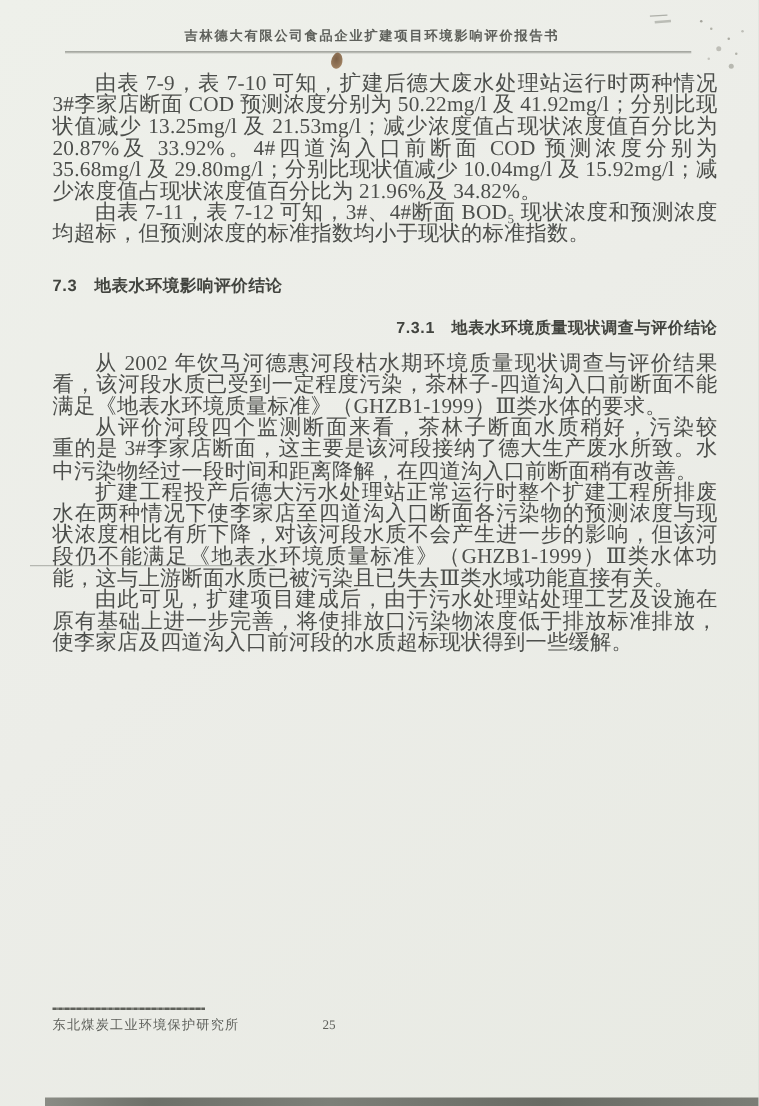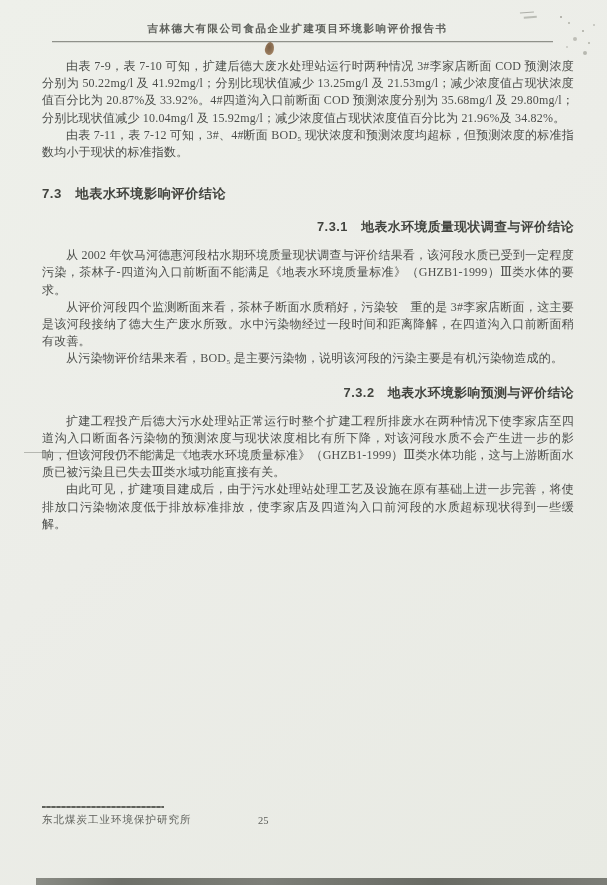--- a/index.html
+++ b/index.html
@@ -59,21 +59,21 @@
     position:absolute; bottom:0; left:36px; right:0; height:7px;
     background:linear-gradient(90deg,#8a8c85 0%, #6e7069 15%, #7d7f78 40%, #696b64 70%, #7b7d76 100%);
   }
 
   
   .doc-body {
     position:absolute; top:58px; left:42px; width:532px;
   }
   .para {
     margin:0;
-    font-size:12px; line-height:17.2px;
+    font-size:17px; line-height:17.2px;
     text-align:justify; text-indent:2em;
     letter-spacing:.2px;
     color:#4c4e4b;
   }
   .heading-l2 {
     margin:24px 0 0 0;
     font-family:"Liberation Sans","DejaVu Sans",sans-serif;
     font-size:13.2px; line-height:17px; font-weight:bold;
     color:#42443f; letter-spacing:.5px;
   }
@@ -113,23 +113,21 @@
 
   <div class="doc-body">
     <p class="para">由表 7-9，表 7-10 可知，扩建后德大废水处理站运行时两种情况 3#李家店断面 COD 预测浓度分别为 50.22mg/l 及 41.92mg/l；分别比现状值减少 13.25mg/l 及 21.53mg/l；减少浓度值占现状浓度值百分比为 20.87%及 33.92%。4#四道沟入口前断面 COD 预测浓度分别为 35.68mg/l 及 29.80mg/l；分别比现状值减少 10.04mg/l 及 15.92mg/l；减少浓度值占现状浓度值百分比为 21.96%及 34.82%。</p>
     <p class="para">由表 7-11，表 7-12 可知，3#、4#断面 BOD₅ 现状浓度和预测浓度均超标，但预测浓度的标准指数均小于现状的标准指数。</p>
 
     <h2 class="heading-l2">7.3　地表水环境影响评价结论</h2>
     <h3 class="heading-l3">7.3.1　地表水环境质量现状调查与评价结论</h3>
 
     <p class="para">从 2002 年饮马河德惠河段枯水期环境质量现状调查与评价结果看，该河段水质已受到一定程度污染，茶林子-四道沟入口前断面不能满足《地表水环境质量标准》（GHZB1-1999）Ⅲ类水体的要求。</p>
     <p class="para">从评价河段四个监测断面来看，茶林子断面水质稍好，污染较　重的是 3#李家店断面，这主要是该河段接纳了德大生产废水所致。水中污染物经过一段时间和距离降解，在四道沟入口前断面稍有改善。</p>
-    <p class="para">从污染物评价结果来看，BOD₅ 是主要污染物，说明该河段的污染主要是有机污染物造成的。</p>
 
-    <h3 class="heading-l3">7.3.2　地表水环境影响预测与评价结论</h3>
 
     <p class="para">扩建工程投产后德大污水处理站正常运行时整个扩建工程所排废水在两种情况下使李家店至四道沟入口断面各污染物的预测浓度与现状浓度相比有所下降，对该河段水质不会产生进一步的影响，但该河段仍不能满足《地表水环境质量标准》（GHZB1-1999）Ⅲ类水体功能，这与上游断面水质已被污染且已失去Ⅲ类水域功能直接有关。</p>
     <p class="para">由此可见，扩建项目建成后，由于污水处理站处理工艺及设施在原有基础上进一步完善，将使排放口污染物浓度低于排放标准排放，使李家店及四道沟入口前河段的水质超标现状得到一些缓解。</p>
   </div>
 
   <div class="footer-rule"></div>
   <div class="footer-org">东北煤炭工业环境保护研究所</div>
   <div class="footer-page">25</div>
 
   <div class="bottom-scan-edge"></div>

